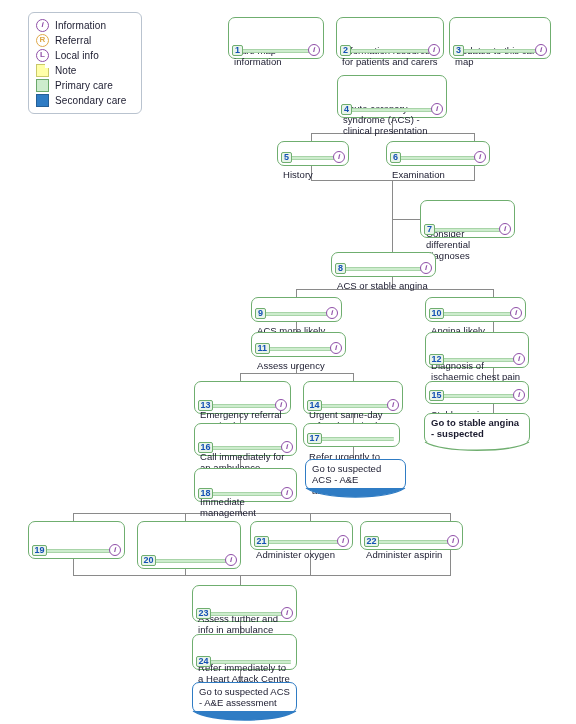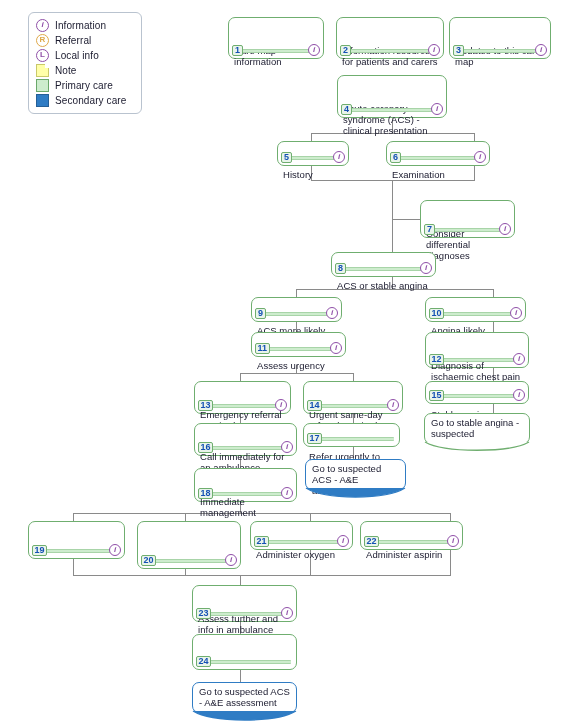--- a/index.html
+++ b/index.html
@@ -299,21 +299,21 @@
 
   <div class="node" style="left:425px;top:381px;width:104px;height:23px;">
     <div class="ttl">Stable angina</div>
     <div class="footer">
       <div class="bar"></div>
       <div class="num">15</div>
       <div class="info">i</div>
     </div>
   </div>
 
-  <div class="link-node" style="left:424px;top:413px;width:106px;height:31px;">
+  <div class="link-node" style="left:424px;top:413px;width:106px;height:31px;font-weight:bold;">
     <div class="ttl">Go to stable angina - suspected</div>
   </div>
   <div class="arc" style="left:424px;top:441px;width:106px;height:13px;">
     <svg width="106" height="13" viewBox="0 0 106 13">
       <path d="M1,1 C20,12 86,12 105,1" fill="#ffffff" stroke="#6fae6f" stroke-width="1.3"></path>
     </svg>
   </div>
 
   <div class="node" style="left:194px;top:423px;width:103px;height:33px;">
     <div class="ttl">Call immediately for an ambulance</div>
@@ -387,20 +387,21 @@
   <div class="node" style="left:192px;top:585px;width:105px;height:37px;">
     <div class="ttl">Assess further and info in ambulance</div>
     <div class="footer">
       <div class="bar"></div>
       <div class="num">23</div>
       <div class="info">i</div>
     </div>
   </div>
 
   <div class="node" style="left:192px;top:634px;width:105px;height:36px;">
+    <div class="ttl">Refer immediately to a Heart Attack Centre</div>
     <div class="footer">
       <div class="bar"></div>
       <div class="num">24</div>
     </div>
   </div>
 
   <div class="link-node blue" style="left:192px;top:682px;width:105px;height:31px;">
     <div class="ttl">Go to suspected ACS - A&amp;E assessment</div>
   </div>
   <div class="arc" style="left:192px;top:710px;width:105px;height:14px;">

